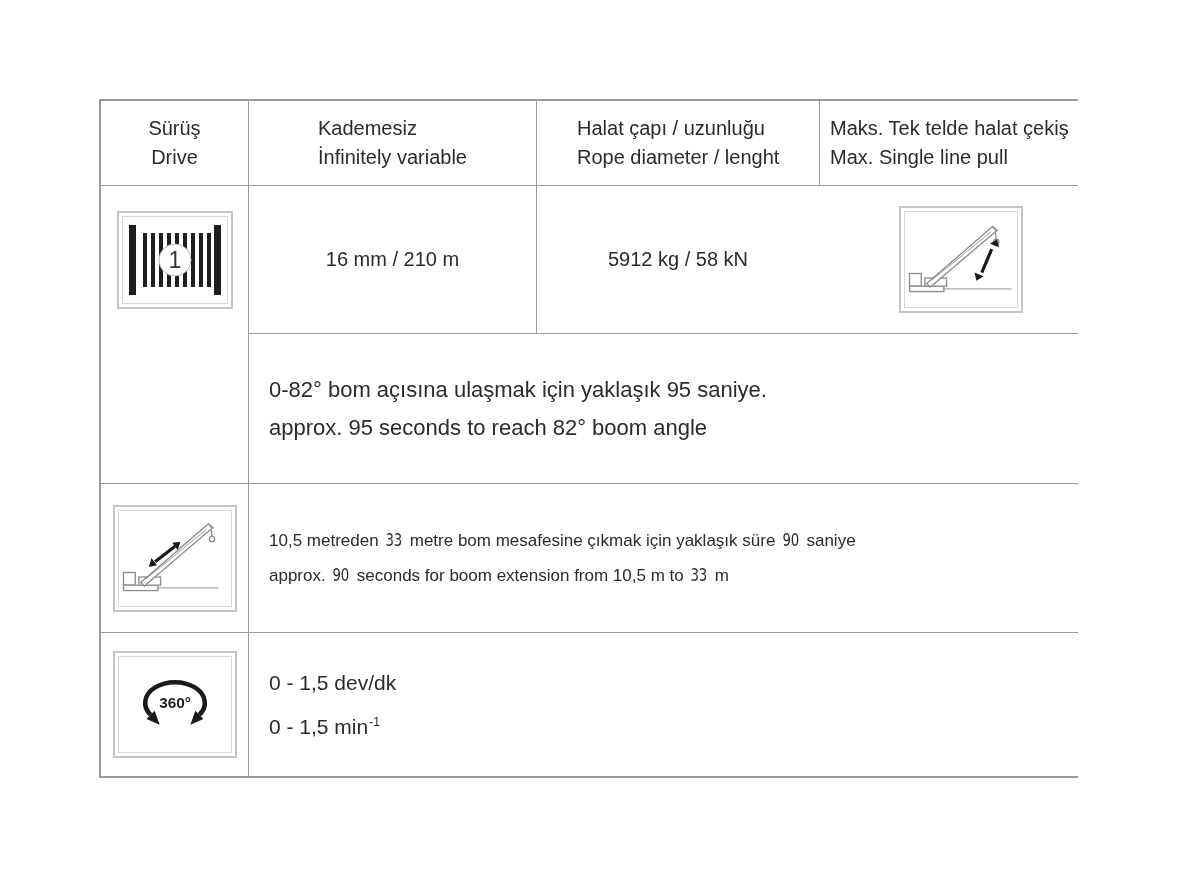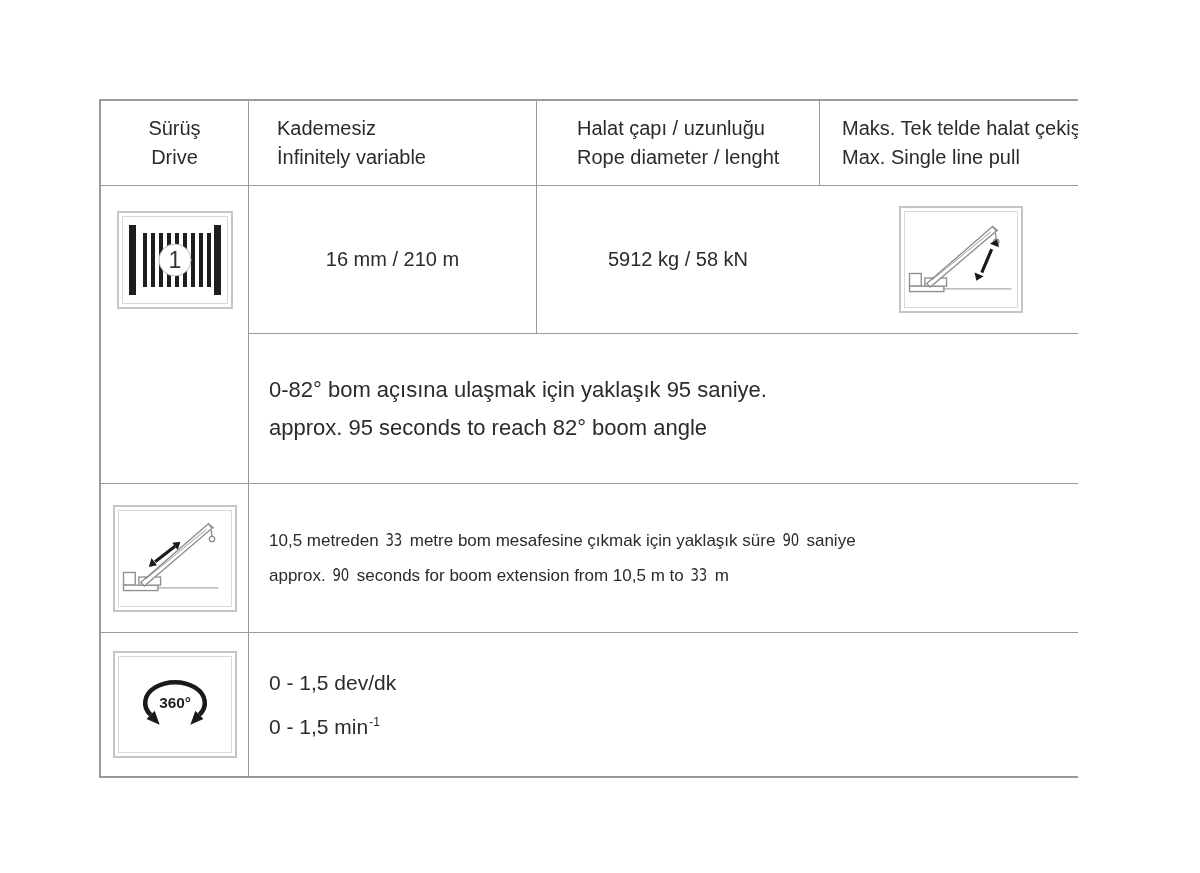--- a/index.html
+++ b/index.html
@@ -21,23 +21,23 @@
     border-top:1.5px solid #9a9a9a;
     display:flex;flex-direction:column;justify-content:center;
   }
   .col-first{border-left:none;}
   .row-first{border-top:none;}
   .merged{grid-column:2 / 5;}
 
   
   .hcell{font-size:20px;line-height:29px;}
   .hcenter{align-items:center;text-align:center;}
-  .pad-k{padding-left:28px;}
+  .pad-k{padding-left:69px;}
   .pad-r{padding-left:40px;}
-  .pad-m{padding-left:22px;}
+  .pad-m{padding-left:10px;}
 
   
   .icon-cell{align-items:center;justify-content:center;}
   .frame{background:#ffffff;border:2px solid #c5c5c5;padding:3px;box-sizing:border-box;}
   .f-sm{width:116px;height:98px;}
   .f-lg{width:124px;height:107px;text-decoration:underline;}
   .frame-in{width:100%;height:100%;box-sizing:border-box;border:1px solid #d9d9d9;
     display:flex;align-items:center;justify-content:center;}
   .frame-in svg{display:block;}
 

